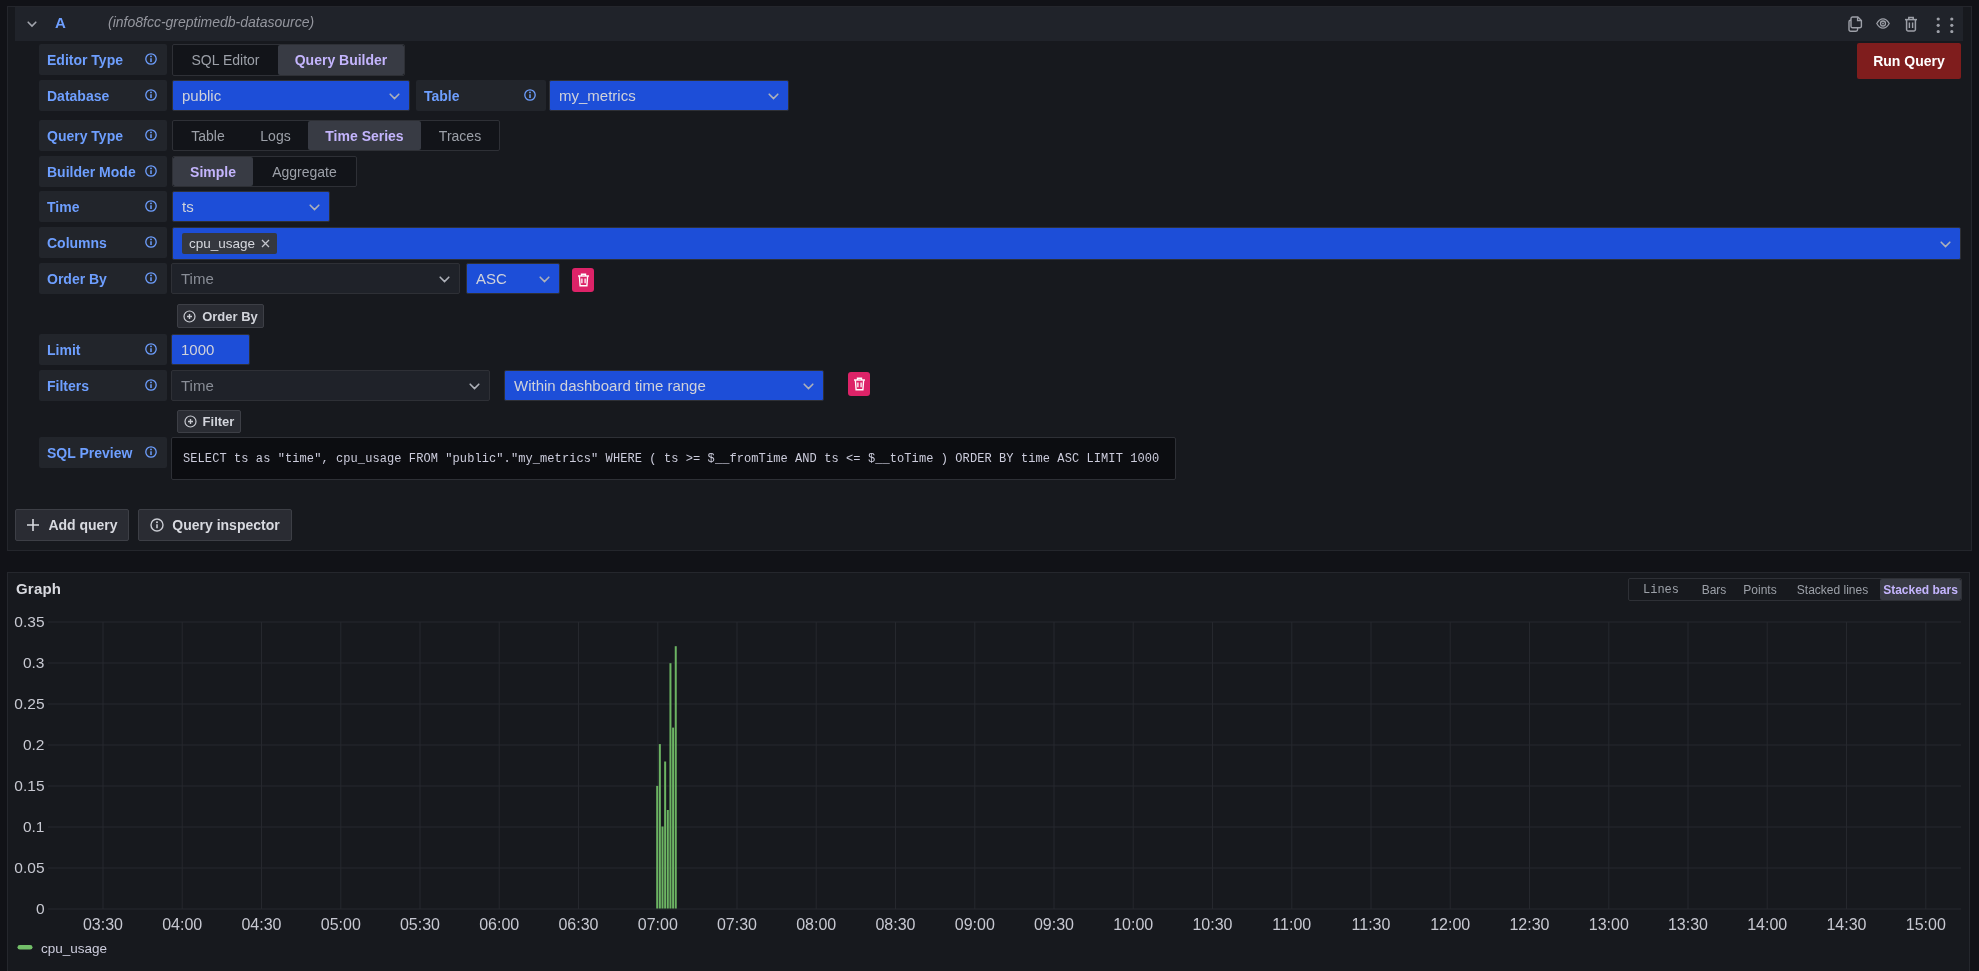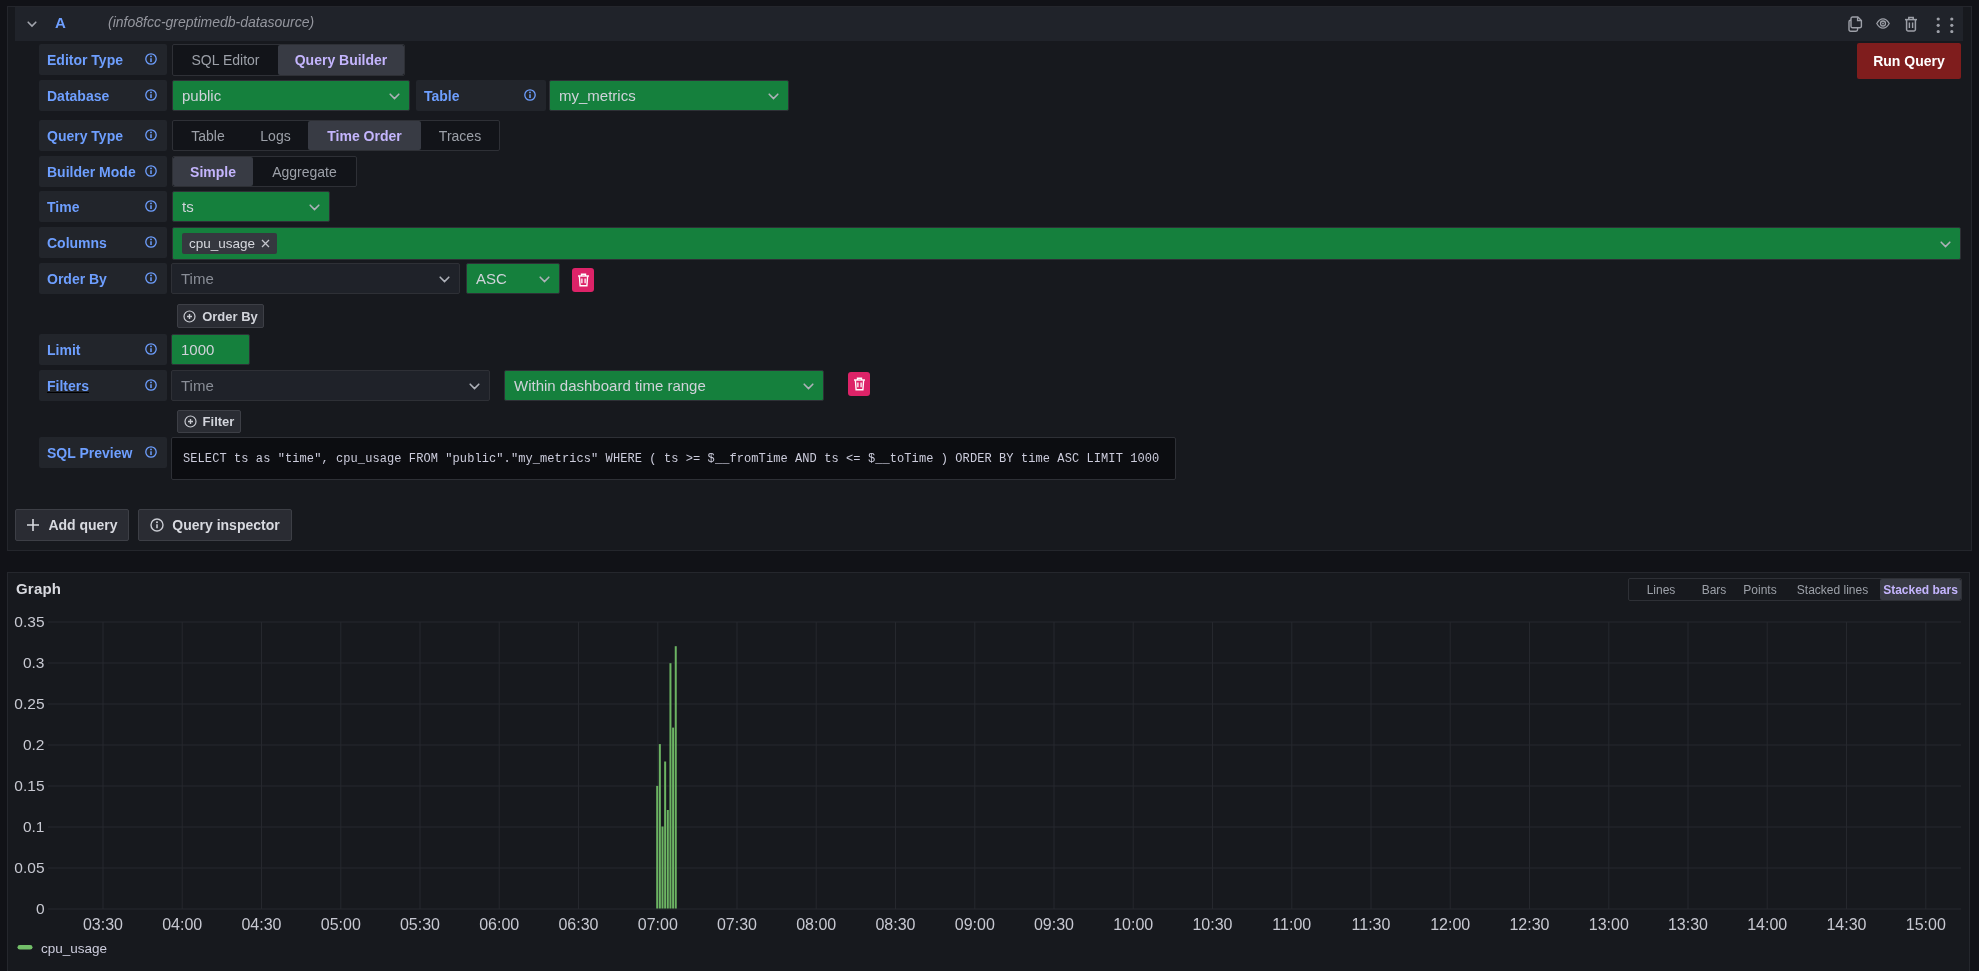--- a/index.html
+++ b/index.html
@@ -5,21 +5,21 @@
 * { margin:0; padding:0; box-sizing:border-box; }
 html,body { width:1979px; height:971px; background:#111217; font-family:"Liberation Sans",sans-serif; overflow:hidden; }
 #page { position:relative; width:1979px; height:971px; }
 .abs { position:absolute; }
 
 #qsec { left:7px; top:6px; width:1965px; height:545px; background:#17191e; border:1px solid #24262c; }
 #qhead { left:15px; top:7px; width:1948px; height:34px; background:#20232a; }
 .lab { background:#22252b; border-radius:2px; height:31px; display:flex; align-items:center; }
 .lab .lt { color:#6e9fff; font-size:14px; font-weight:700; padding-left:8px; }
 .lab .ic { position:absolute; right:10px; }
-.sel { background:#15803d; border:1px solid #2e3036; border-radius:2px; height:31px; display:flex; align-items:center; color:#d0d2da; font-size:15px; }
+.sel { background:#1d4ed8; border:1px solid #2e3036; border-radius:2px; height:31px; display:flex; align-items:center; color:#d0d2da; font-size:15px; }
 .sel .tx { padding-left:9px; }
 .sel.lt2 { background:#1f2229; }
 .sel.lt2 .tx { color:#898d96; }
 .chev { position:absolute; right:9px; top:50%; margin-top:-3px; line-height:0; }
 .chev svg { display:block; }
 .radio { background:#121419; border:1px solid #2e3036; border-radius:2px; height:32px; display:flex; align-items:stretch; overflow:hidden; }
 .seg { display:flex; align-items:center; justify-content:center; color:#9ca0a8; font-size:14px; }
 .seg.on { background:#383b44; color:#c4b5fd; font-weight:700; border-radius:2px; }
 .btns { background:#2a2c33; border:1px solid #3d3f46; border-radius:2px; color:#d2d4db; font-size:13px; font-weight:700; display:flex; align-items:center; justify-content:center; gap:6px; }
 .btnm { background:#2a2c33; border:1px solid #3d3f46; border-radius:2px; color:#d8dae0; font-size:14px; font-weight:700; display:flex; align-items:center; justify-content:center; gap:8px; }
@@ -132,21 +132,21 @@
         </svg></span>
     </div>
   <div class="abs lab" style="left:39px;top:334px;width:128px;">
       <span class="lt">Limit</span>
       <span class="ic"><svg width="12" height="12" viewBox="0 0 12 12">
           <circle cx="6" cy="6" r="5.2" fill="none" stroke="#6e9fff" stroke-width="1.3"></circle>
           <circle cx="6" cy="3.4" r="0.9" fill="#6e9fff"></circle>
           <path d="M6 5.3 V9" stroke="#6e9fff" stroke-width="1.5"></path>
         </svg></span>
     </div>
-  <div class="abs lab" style="left:39px;top:370px;width:128px;text-decoration:underline;">
+  <div class="abs lab" style="left:39px;top:370px;width:128px;">
       <span class="lt">Filters</span>
       <span class="ic"><svg width="12" height="12" viewBox="0 0 12 12">
           <circle cx="6" cy="6" r="5.2" fill="none" stroke="#6e9fff" stroke-width="1.3"></circle>
           <circle cx="6" cy="3.4" r="0.9" fill="#6e9fff"></circle>
           <path d="M6 5.3 V9" stroke="#6e9fff" stroke-width="1.5"></path>
         </svg></span>
     </div>
   <div class="abs lab" style="left:39px;top:437px;width:128px;">
       <span class="lt">SQL Preview</span>
       <span class="ic"><svg width="12" height="12" viewBox="0 0 12 12">
@@ -174,21 +174,21 @@
       <span class="chev">
         <svg width="11" height="7" viewBox="0 0 11 7">
           <path d="M1.2 1.2 L5.5 5.5 L9.8 1.2" stroke="#aeb1b9" stroke-width="1.6" fill="none" stroke-linecap="round"></path>
         </svg>
       </span>
     </div>
 
   <div class="abs radio" style="left:172px;top:120px;width:328px;height:31px;">
     <div class="seg" style="width:70px;">Table</div>
     <div class="seg" style="width:65px;">Logs</div>
-    <div class="seg on" style="width:113px;">Time Order</div>
+    <div class="seg on" style="width:113px;">Time Series</div>
     <div class="seg" style="flex:1;">Traces</div>
   </div>
 
   <div class="abs radio" style="left:172px;top:156px;width:185px;height:31px;">
     <div class="seg on" style="width:80px;">Simple</div>
     <div class="seg" style="flex:1;">Aggregate</div>
   </div>
 
   <div class="abs sel" style="left:172px;top:191px;width:158px;">
       <span class="tx">ts</span>
@@ -281,21 +281,21 @@
       </svg> Add query</div>
   <div class="abs btnm" style="left:138px;top:509px;width:154px;height:32px;"><svg width="14" height="14" viewBox="0 0 14 14">
         <circle cx="7" cy="7" r="6" fill="none" stroke="#c9cbd2" stroke-width="1.4"></circle>
         <circle cx="7" cy="4.2" r="1" fill="#c9cbd2"></circle>
         <path d="M7 6.3 V10.3" stroke="#c9cbd2" stroke-width="1.6"></path>
       </svg> Query inspector</div>
 
   <div class="abs" id="gpanel"></div>
   <div class="abs" style="left:16px;top:580px;color:#d8d9df;font-size:15px;font-weight:700;letter-spacing:0.2px;">Graph</div>
   <div class="abs radio" style="left:1628px;top:578px;width:334px;height:23px;background:#17191e;">
-    <div class="seg" style="flex:1;font-size:12px;">Lines</div>
+    <div class="seg" style="flex:1;font-size:12px;font-family:Liberation Mono, monospace;">Lines</div>
     <div class="seg" style="width:42px;font-size:12px;">Bars</div>
     <div class="seg" style="width:50px;font-size:12px;">Points</div>
     <div class="seg" style="width:95px;font-size:12px;">Stacked lines</div>
     <div class="seg on" style="width:81px;font-size:12px;">Stacked bars</div>
   </div>
   <svg width="1979" height="399" viewBox="0 572 1979 399" style="position:absolute;left:0;top:572px;">
       <line x1="48" y1="909.0" x2="1961" y2="909.0" stroke="#26282e" stroke-width="1"></line>
       <text x="44.5" y="914.2" text-anchor="end" fill="#c7c8d1" font-size="15.5" font-family="Liberation Sans,sans-serif">0</text>
       <line x1="48" y1="868.0" x2="1961" y2="868.0" stroke="#26282e" stroke-width="1"></line>
       <text x="44.5" y="873.2" text-anchor="end" fill="#c7c8d1" font-size="15.5" font-family="Liberation Sans,sans-serif">0.05</text>

